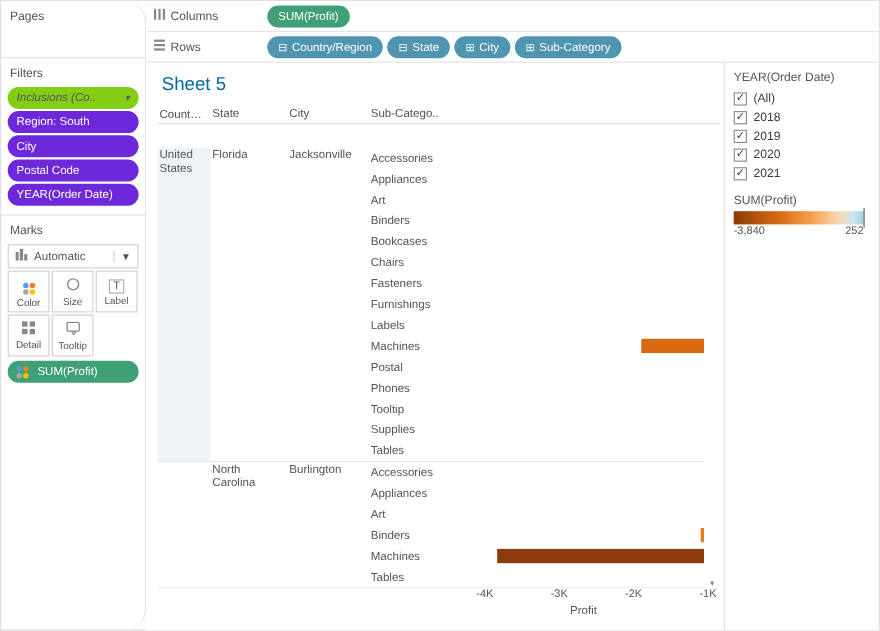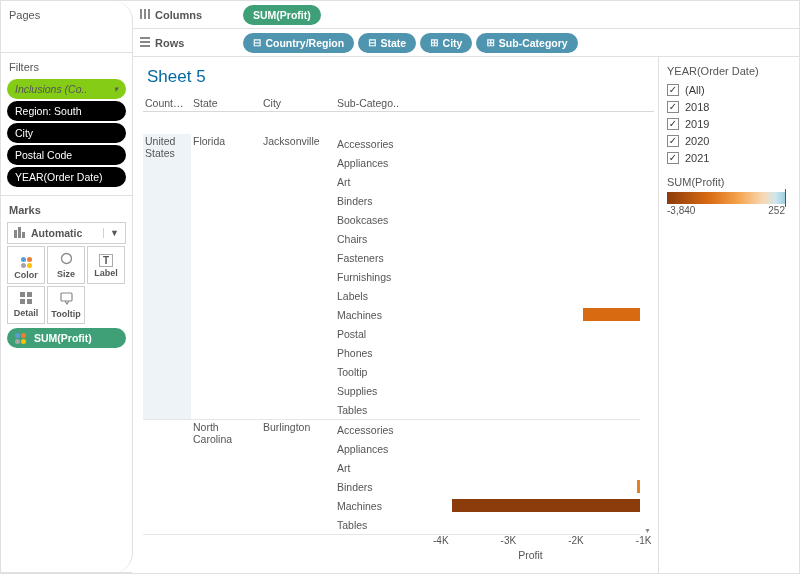--- a/index.html
+++ b/index.html
@@ -3,35 +3,35 @@
 <meta charset="utf-8">
 <style>
   * { box-sizing: border-box; margin: 0; padding: 0; font-family: -apple-system, "Segoe UI", Helvetica, Arial, sans-serif; }
   body { background: #fff; color: #333; font-size: 11px; width: 800px; height: 574px; overflow: hidden; }
   .app { display: flex; height: 100%; border: 1px solid #e0e0e0; }
 
   
   .sidebar { width: 132px; border-right: 1px solid #e0e0e0; display: flex; flex-direction: column; border-radius: 20px; }
   .card { border-bottom: 1px solid #e0e0e0; padding: 6px 6px; }
   .card-title { font-size: 11px; color: #555; margin-bottom: 4px; padding: 2px 2px; }
-  .pill { display: flex; align-items: center; gap: 4px; background: #000000; color: #fff; border-radius: 11px; height: 20px; padding: 0 8px; font-size: 10.5px; margin: 2px 0; cursor: pointer; overflow: hidden; white-space: nowrap; }
+  .pill { display: flex; align-items: center; gap: 4px; background: #6d28d9; color: #fff; border-radius: 11px; height: 20px; padding: 0 8px; font-size: 10.5px; margin: 2px 0; cursor: pointer; overflow: hidden; white-space: nowrap; }
   .pill.grey { background: #84cc16; color: #555; font-style: italic; }
   .pill.green { background: #3f9f77; }
   .pill .dropdown-glyph { margin-left: auto; font-size: 9px; opacity: 0.85; }
   .marks-row { display: flex; gap: 2px; margin: 2px 0; }
   .marks-select { display:flex; align-items:center; gap:6px; border: 1px solid #d0d0d0; height: 22px; padding: 0 6px; font-size: 10.5px; color: #555; width: 100%; cursor:pointer; }
   .marks-btn { border: 1px solid #d0d0d0; width: 38px; height: 38px; display: flex; flex-direction: column; align-items: center; justify-content: center; gap: 2px; font-size: 9px; color: #555; cursor:pointer; }
   .marks-btn .ic { font-size: 13px; line-height: 1; }
   .marks-pill { display:flex; align-items:center; }
   .marks-pill .dots { display:inline-grid; grid-template-columns: repeat(2,5px); gap:1px; margin-right:4px;}
   .marks-pill .dots span{ width:5px;height:5px;border-radius:50%; }
 
   
   .main { flex: 1; display: flex; flex-direction: column; }
-  .shelf-row { display: flex; align-items: center; border-bottom: 1px solid #e0e0e0; height: 28px; padding: 0 6px; gap: 8px; background:#fff;font-weight:bold;}
+  .shelf-row { display: flex; align-items: center; border-bottom: 1px solid #e0e0e0; height: 28px; padding: 0 6px; gap: 8px; background:#fff;}
   .shelf-label { font-size: 11px; color: #555; display:flex; align-items:center; gap:4px; width:96px;}
   .shelf-pills { display:flex; gap:4px; flex-wrap:nowrap; }
   .shelf-pill { display:flex; align-items:center; gap:4px; background:#4f95b0; color:#fff; border-radius:11px; height:20px; padding:0 10px; font-size:10.5px; cursor:pointer; white-space:nowrap;}
   .shelf-pill.green { background:#3f9f77; }
   .shelf-pill .glyph { font-size:10px; opacity:0.9; }
 
   .content { flex:1; display:flex; overflow:hidden; }
   .viz { flex:1; border-right:1px solid #e0e0e0; padding: 8px 4px 8px 10px; display:flex; flex-direction:column; overflow:hidden; position:relative;}
   .sheet-title { font-size: 17px; color:#0369a1; font-weight:400; margin: 2px 0 8px 4px; }
   .hdr-row { display:flex; font-size:10.5px; color:#555; border-bottom:1px solid #d8d8d8; }
@@ -89,21 +89,21 @@
             <span>City</span>
           </div>
           <div class="pill ">
             <span>Postal Code</span>
           </div>
           <div class="pill ">
             <span>YEAR(Order Date)</span>
           </div>
         </div>
     </div>
-    <div class="card" style="flex:1;font-weight:bold;">
+    <div class="card" style="flex:1;">
       <div class="card-title">Marks</div>
       <div class="marks-select">
         <span>
           <svg width="11" height="11" viewBox="0 0 11 11">
               <rect x="0" y="3" width="3" height="8" fill="#888"></rect>
               <rect x="4" y="0" width="3" height="11" fill="#888"></rect>
               <rect x="8" y="5" width="3" height="6" fill="#888"></rect>
             </svg>
         </span>
         <span>Automatic</span>

